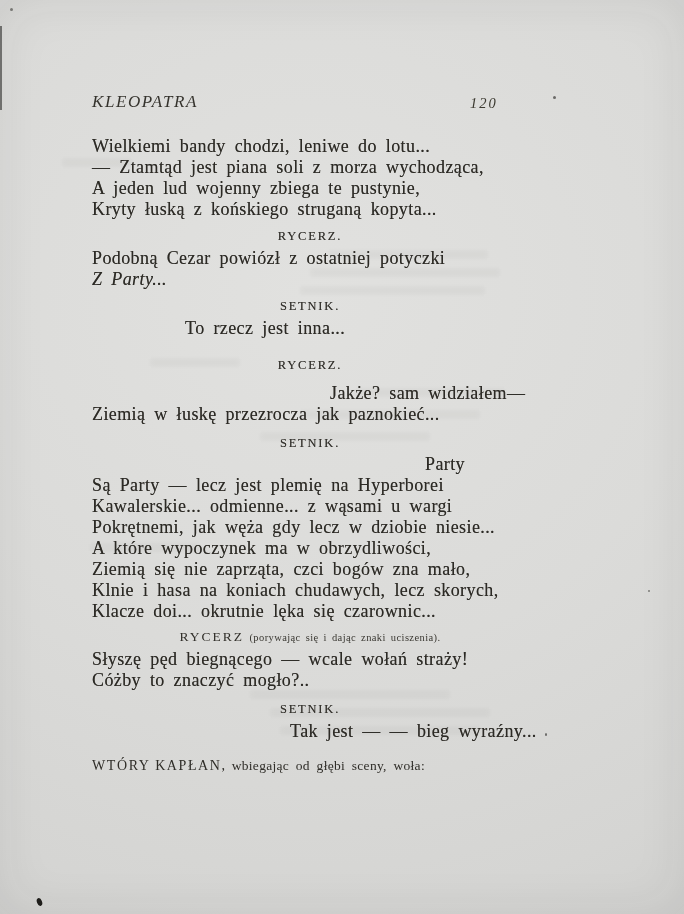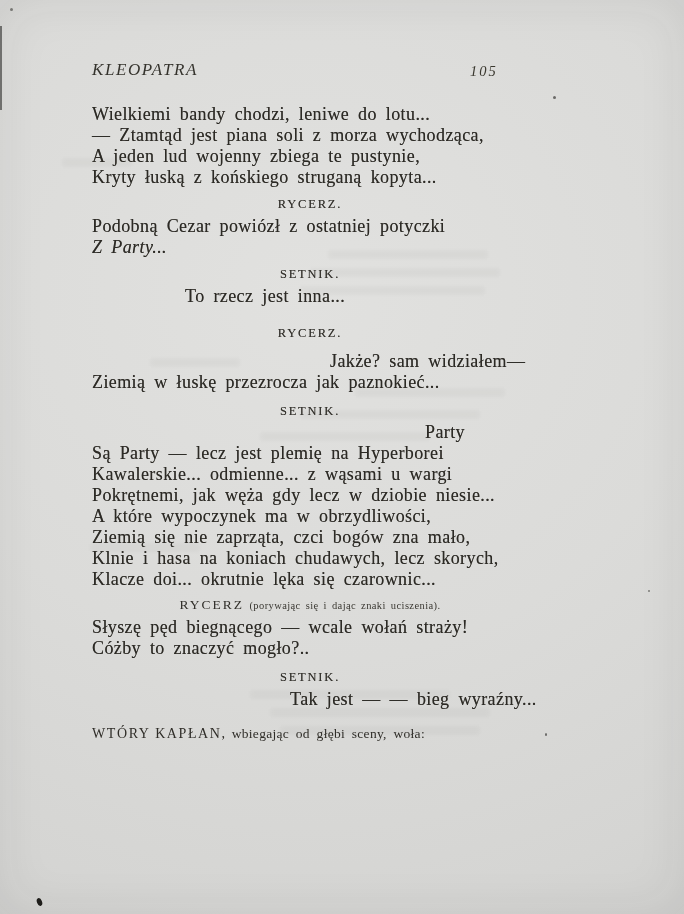--- a/index.html
+++ b/index.html
@@ -11,21 +11,21 @@
     color:#2c2a25;
     background:
       radial-gradient(ellipse 130% 90% at 45% 32%, #e1e1df 0%, #dbdbd9 45%, #d5d5d3 75%, #cdcdcb 100%);
     box-shadow: inset 0 0 50px rgba(40,40,35,0.08);
   }
   .content {
     position:absolute; left:92px; top:0; width:436px;
   }
   .running-header {
     position:relative;
-    margin-top:60px;
+    margin-top:92px;
     height:22px;
   }
   .running-title {
     font-style:italic;
     font-size:17px;
     letter-spacing:1.6px;
     color:#35332d;
   }
   .page-num {
     position:absolute; left:378px; top:3px;
@@ -127,21 +127,21 @@
   <div class="speck" style="left:37px;top:898px;width:5px;height:8px;transform:rotate(-22deg)"></div>
   <div class="speck" style="left:553px;top:96px;width:3px;height:3px;opacity:.6"></div>
   <div class="speck" style="left:545px;top:733px;width:2px;height:3px;opacity:.6"></div>
   <div class="speck" style="left:648px;top:590px;width:2px;height:2px;opacity:.5"></div>
   <div class="speck" style="left:10px;top:8px;width:3px;height:3px;opacity:.5"></div>
 
   <div class="content">
 
     <div class="running-header">
       <span class="running-title">KLEOPATRA</span>
-      <span class="page-num">105</span>
+      <span class="page-num">120</span>
     </div>
 
     <div class="stanza1">
       <div class="line">Wielkiemi bandy chodzi, leniwe do lotu...</div>
       <div class="line">— Ztamtąd jest piana soli z morza wychodząca,</div>
       <div class="line">A jeden lud wojenny zbiega te pustynie,</div>
       <div class="line">Kryty łuską z końskiego struganą kopyta...</div>
     </div>
 
     <div class="speaker mt-sp1">RYCERZ.</div>

